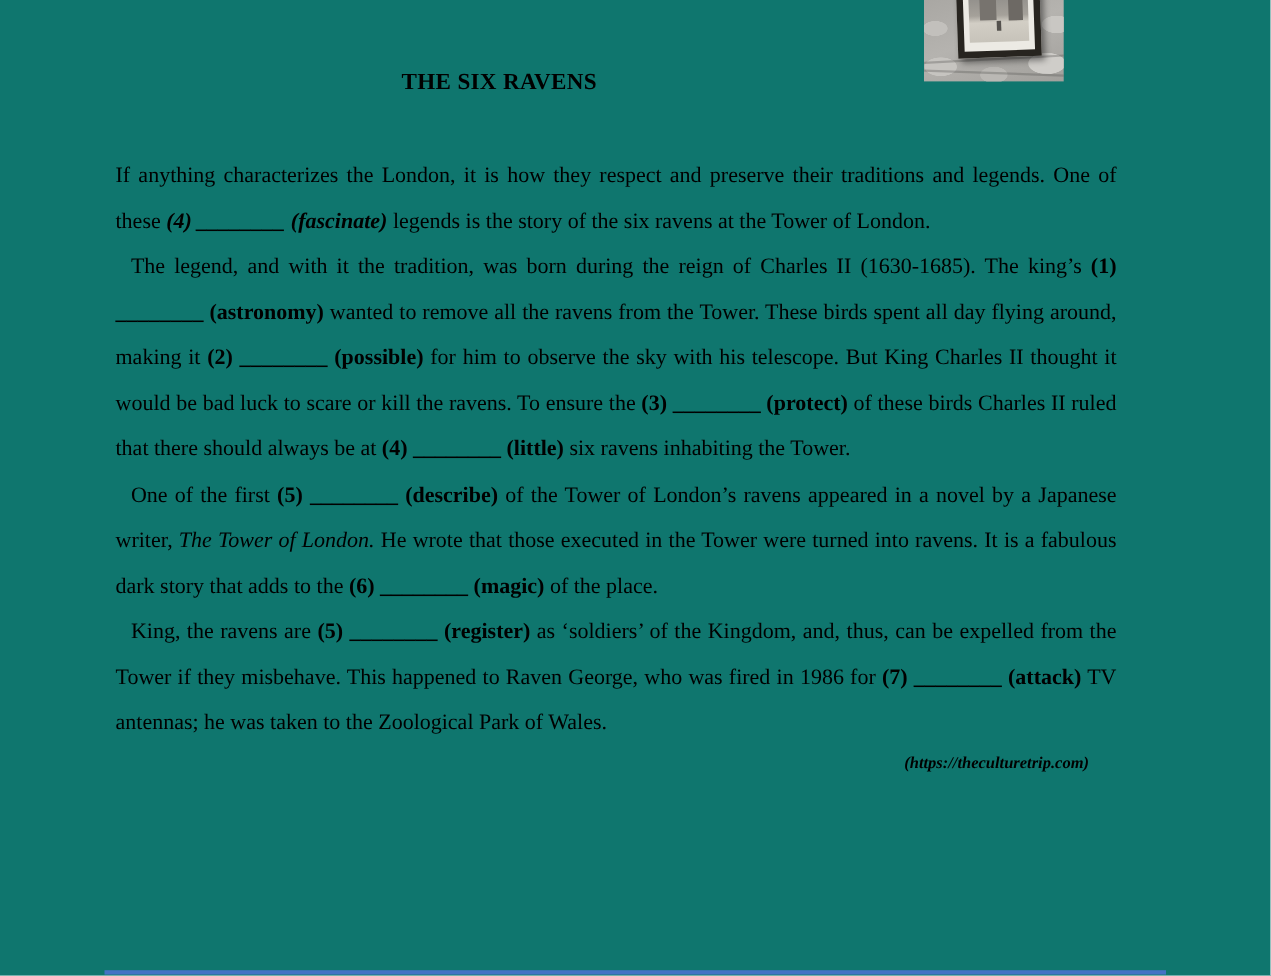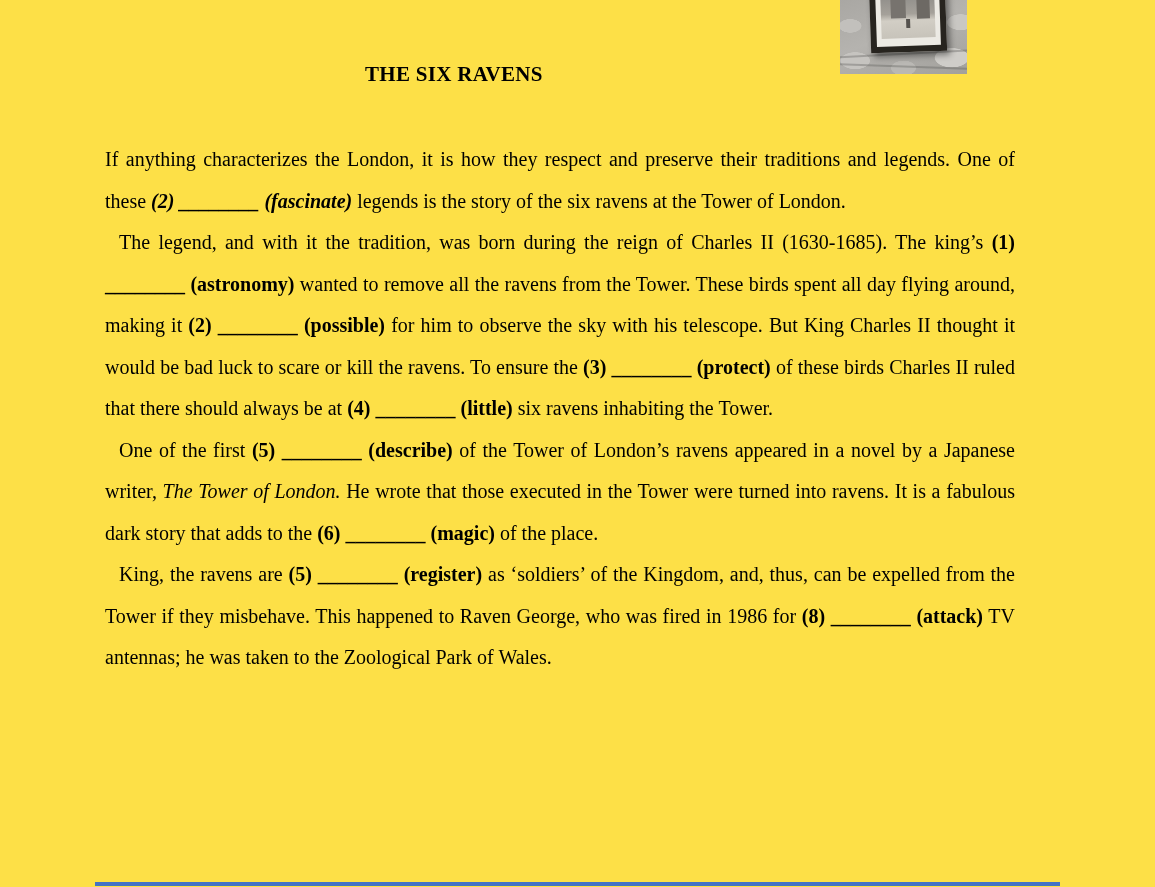--- a/index.html
+++ b/index.html
@@ -77,40 +77,41 @@
   }
   .bottom-border {
     position: absolute;
     left: 95px; top: 882px;
     width: 965px; height: 4px;
   }
 </style>
 </head>
 <body>
 
-<div class="page" style="background: #fde047; color: rgb(0, 0, 0);">
+<div class="page" style="background: #0f766e; color: rgb(0, 0, 0);">
 
   <div class="photo">
     <div class="mortar1"></div>
     <div class="mortar2"></div>
     <div class="frame">
       <div class="art">
         <div class="bldg"></div>
         <div class="bldg2"></div>
         <div class="fig"></div>
       </div>
     </div>
   </div>
 
   <div class="doc-title">THE SIX RAVENS</div>
 
   <div class="content">
     <div id="paras">
-        <p class="para"><span>If anything characterizes the London, it is how they respect and preserve their traditions and legends. One of these </span><span class="bold italic">(2) ________ (fascinate)</span><span> legends is the story of the six ravens at the Tower of London.</span></p>
+        <p class="para"><span>If anything characterizes the London, it is how they respect and preserve their traditions and legends. One of these </span><span class="bold italic">(4) ________ (fascinate)</span><span> legends is the story of the six ravens at the Tower of London.</span></p>
         <p class="para indent"><span>The legend, and with it the tradition, was born during the reign of Charles II (1630-1685). The king’s </span><span class="bold">(1) ________ (astronomy)</span><span> wanted to remove all the ravens from the Tower. These birds spent all day flying around, making it </span><span class="bold">(2) ________ (possible)</span><span> for him to observe the sky with his telescope. But King Charles II thought it would be bad luck to scare or kill the ravens. To ensure the </span><span class="bold">(3) ________ (protect)</span><span> of these birds Charles II ruled that there should always be at </span><span class="bold">(4) ________ (little)</span><span> six ravens inhabiting the Tower.</span></p>
         <p class="para indent"><span>One of the first </span><span class="bold">(5) ________ (describe)</span><span> of the Tower of London’s ravens appeared in a novel by a Japanese writer, </span><span class="italic">The Tower of London.</span><span> He wrote that those executed in the Tower were turned into ravens. It is a fabulous dark story that adds to the </span><span class="bold">(6) ________ (magic)</span><span> of the place.</span></p>
-        <p class="para indent"><span>King, the ravens are </span><span class="bold">(5) ________ (register)</span><span> as ‘soldiers’ of the Kingdom, and, thus, can be expelled from the Tower if they misbehave. This happened to Raven George, who was fired in 1986 for </span><span class="bold">(8) ________ (attack)</span><span> TV antennas; he was taken to the Zoological Park of Wales.</span></p>
+        <p class="para indent"><span>King, the ravens are </span><span class="bold">(5) ________ (register)</span><span> as ‘soldiers’ of the Kingdom, and, thus, can be expelled from the Tower if they misbehave. This happened to Raven George, who was fired in 1986 for </span><span class="bold">(7) ________ (attack)</span><span> TV antennas; he was taken to the Zoological Park of Wales.</span></p>
       </div>
+    <div class="source-line">(https://theculturetrip.com)</div>
   </div>
 
   <div class="bottom-border" style="background: rgb(68, 114, 196);"></div>
 
 </div>
 
 </body></html>

